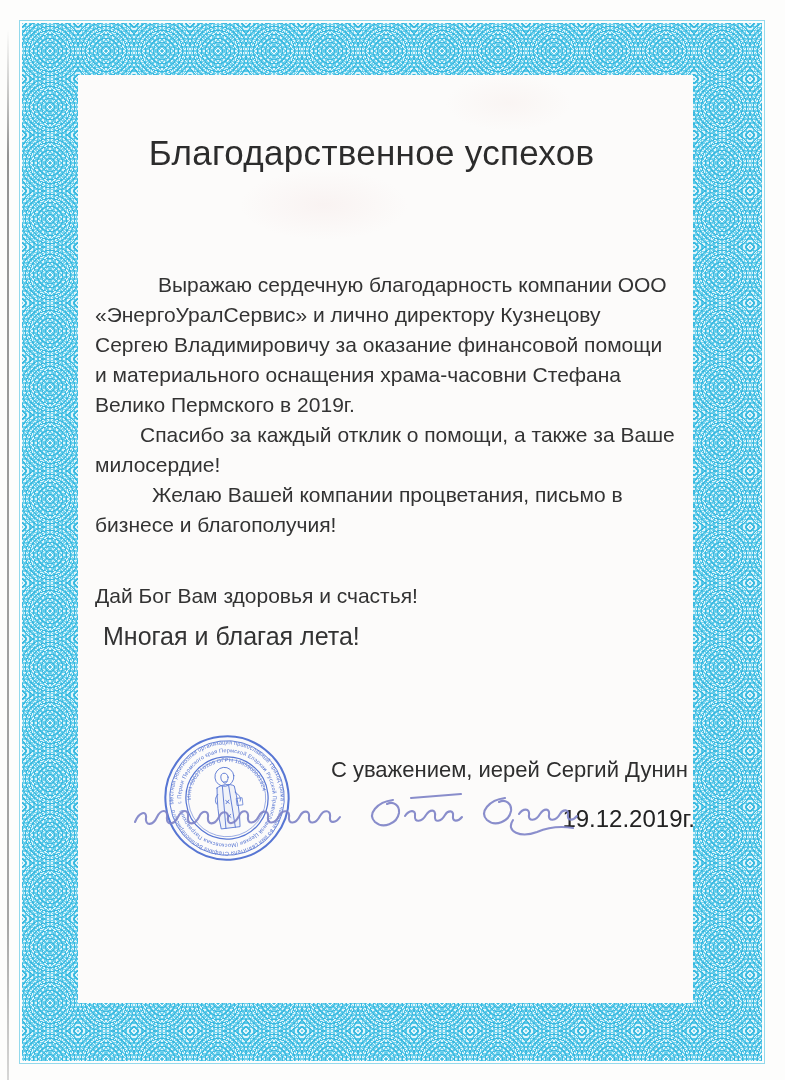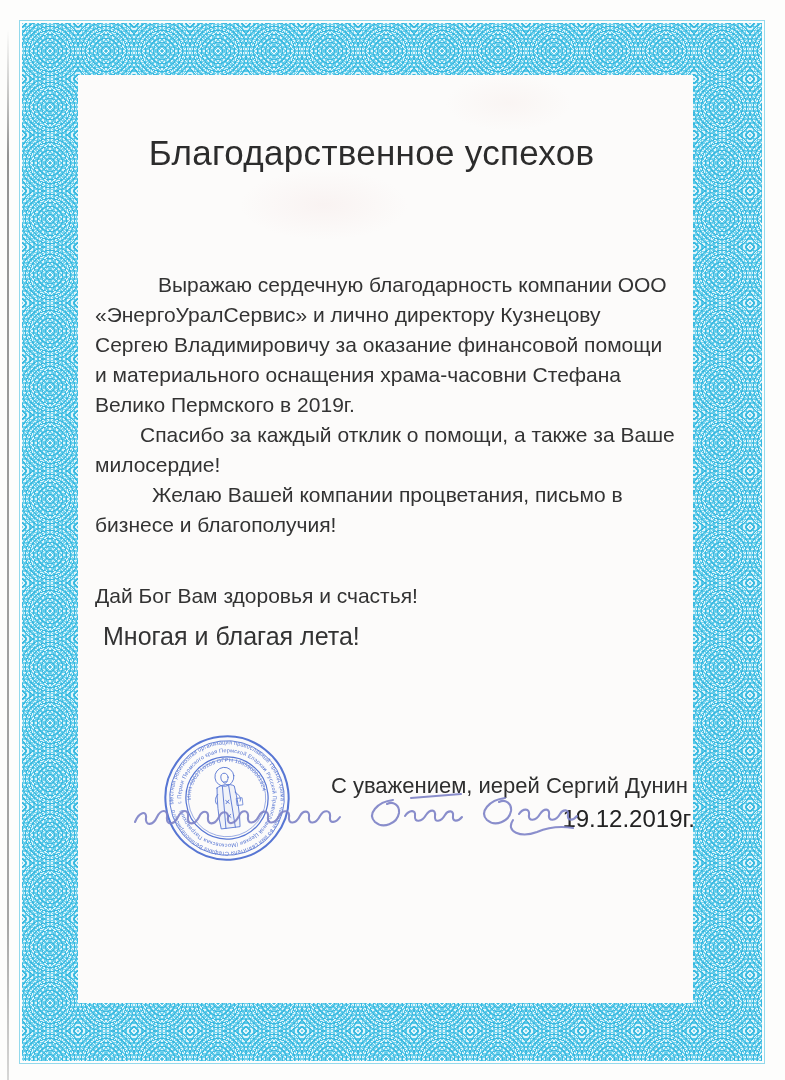--- a/index.html
+++ b/index.html
@@ -49,21 +49,21 @@
   .body-text{
     position:absolute;left:95px;top:270px;width:580px;
     font-size:21px;line-height:30px;color:#333;
   }
   .body-text p{margin:0;}
   .body-text p:nth-of-type(1){text-indent:63px;}
   .body-text p:nth-of-type(2){text-indent:45px;}
   .body-text p:nth-of-type(3){text-indent:57px;}
   .wish-1{position:absolute;left:95px;top:584px;font-size:21px;color:#333;}
   .wish-2{position:absolute;left:95px;top:622px;font-size:25px;color:#333;margin-left:8px;}
-  .closing{position:absolute;right:97px;top:757px;font-size:22px;color:#2e2e2e;margin-top:16px;}
+  .closing{position:absolute;right:97px;top:757px;font-size:22px;color:#2e2e2e;}
   .date{position:absolute;right:90px;top:805px;font-size:24px;color:#222;}
   .stamp{position:absolute;left:148px;top:717px;width:158px;height:162px;transform:rotate(-7deg);opacity:.92;}
   .signature{position:absolute;left:125px;top:786px;width:465px;height:60px;}
 </style>
 </head>
 <body>
 
 <div class="scan">
 
   <div class="edge-shadow"></div>

